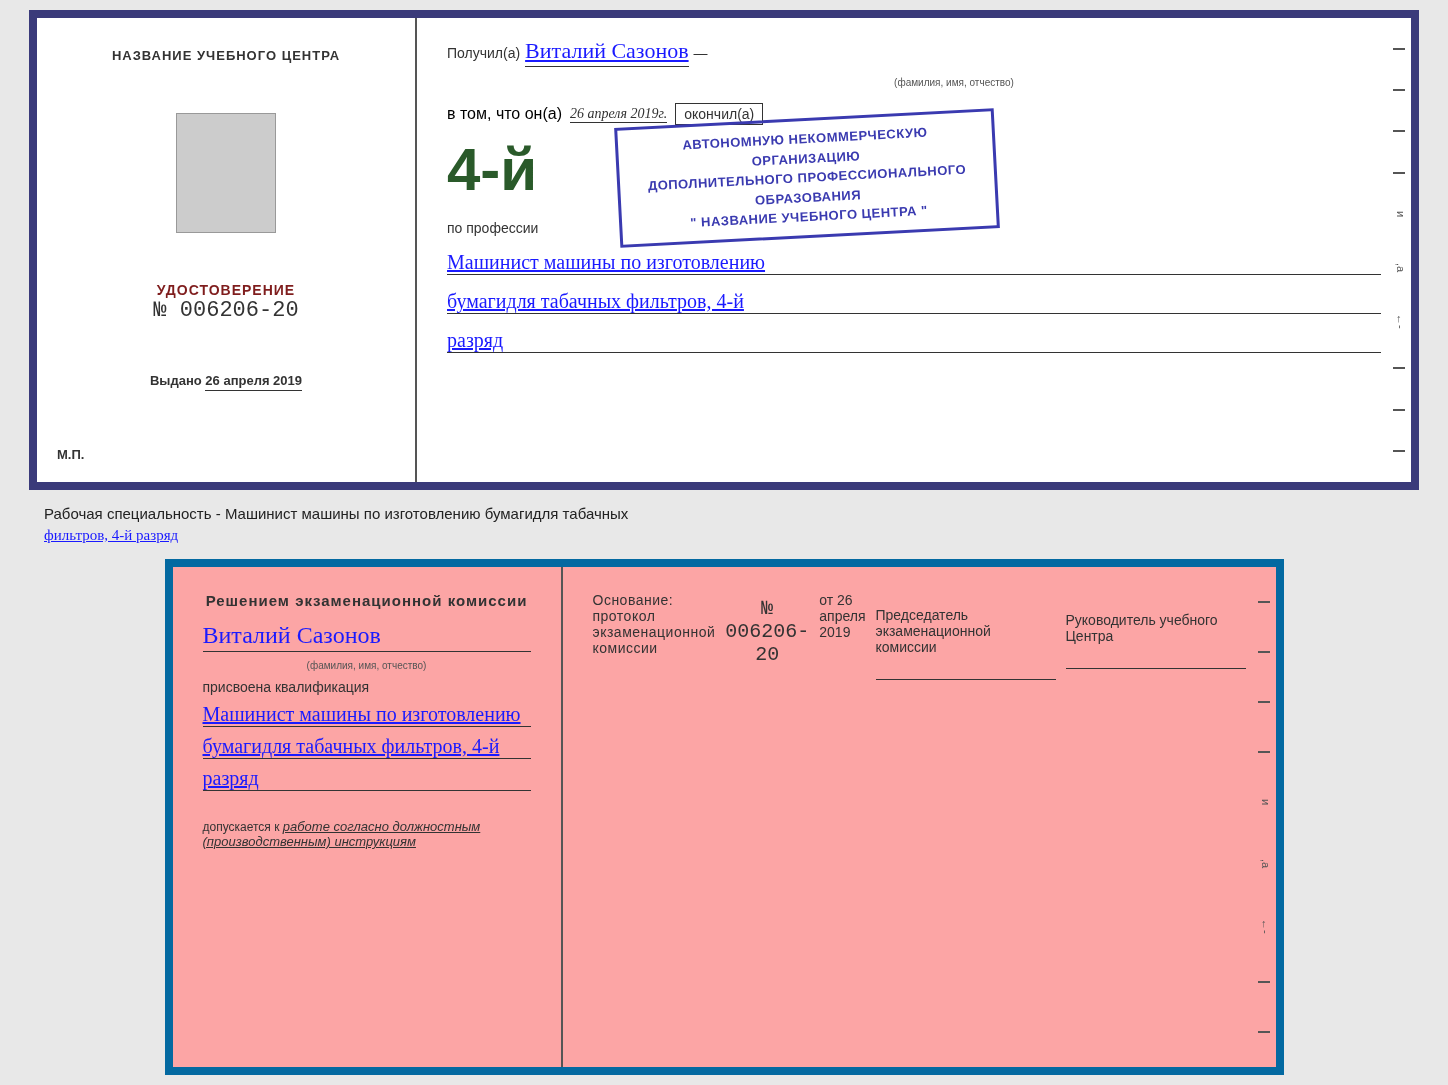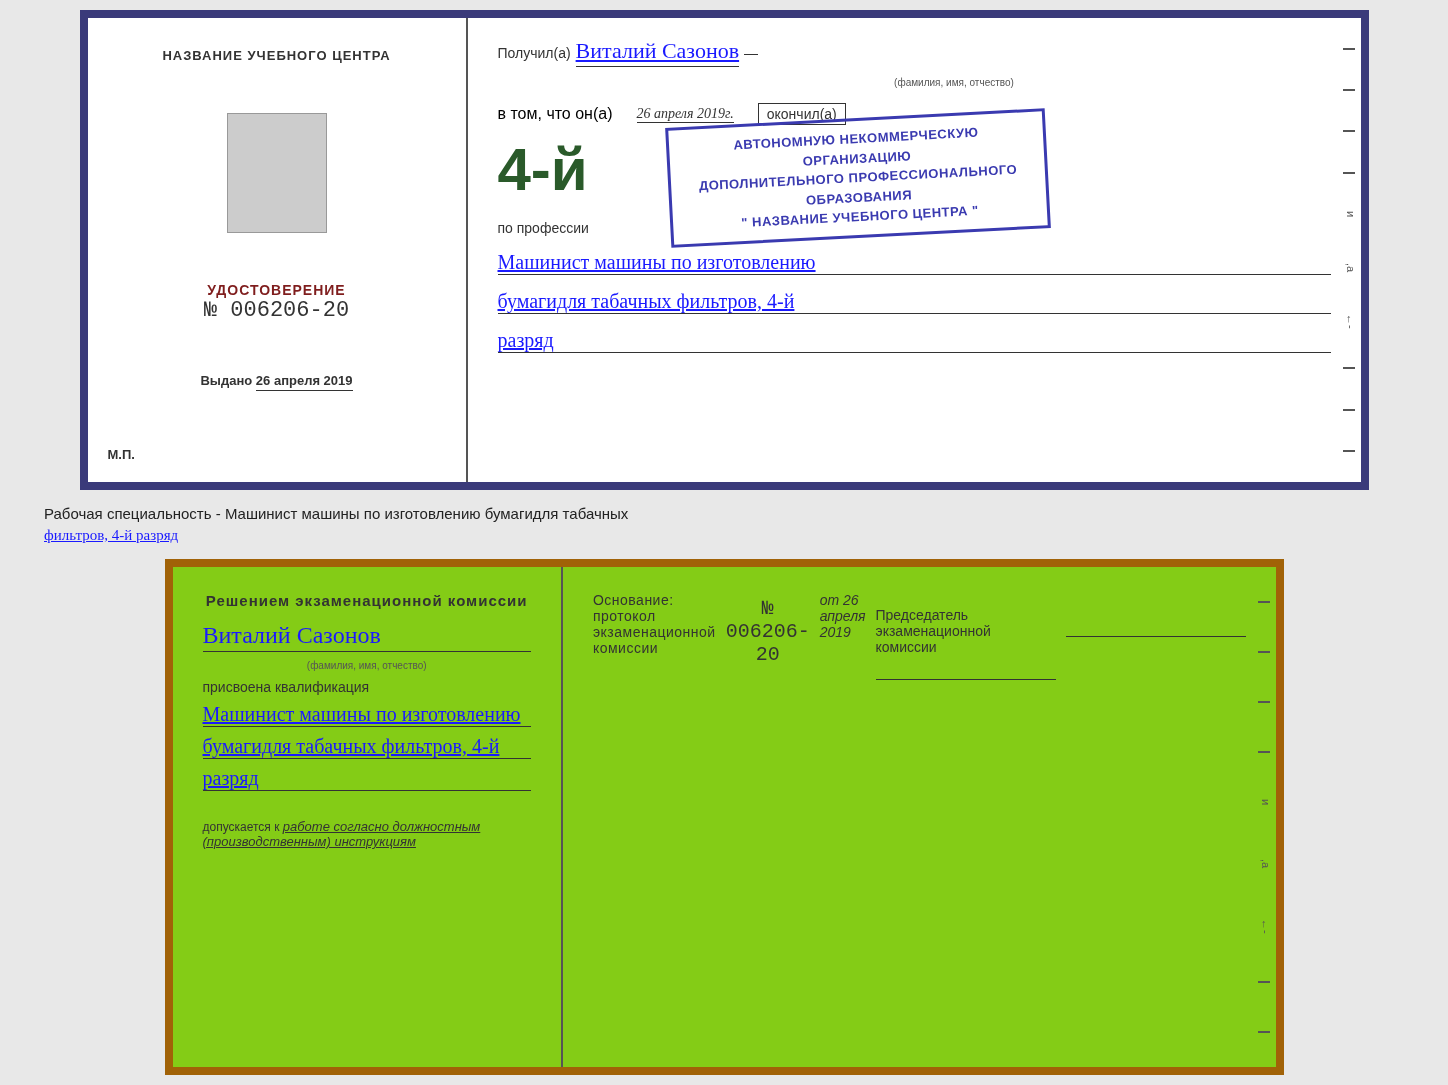--- a/index.html
+++ b/index.html
@@ -11,21 +11,21 @@
       overflow: hidden;
       display: flex;
       flex-direction: column;
       align-items: center;
       padding: 10px;
       gap: 8px;
     }
 
     
     .certificate-top {
-      width: 1289px;
+      width: 1390px;
       height: 480px;
       background: #fff;
       border: 8px solid #3a3a7a;
       display: flex;
       position: relative;
     }
 
     .cert-left {
       width: 380px;
       border-right: 2px solid #555;
@@ -205,22 +205,22 @@
       text-decoration: underline;
       text-decoration-color: #1a1aff;
       color: #1a1aff;
       font-family: 'Segoe Script', cursive, serif;
     }
 
     
     .certificate-bottom {
       width: 1119px;
       flex: 1;
-      background: #84cc16;
-      border: 8px solid #a16207;
+      background: #fca5a5;
+      border: 8px solid #0369a1;
       display: flex;
     }
 
     .cert-bottom-left {
       width: 600px;
       border-right: 2px solid #555;
       padding: 25px 30px;
       display: flex;
       flex-direction: column;
       gap: 8px;
@@ -296,21 +296,20 @@
       font-size: 20px;
       font-family: 'Courier New', monospace;
       color: #333;
       text-align: center;
       margin: 5px 0;
     }
 
     .ot-line {
       font-size: 14px;
       color: #333;
-      font-style: italic;
     }
 
     .predsedatel {
       font-size: 14px;
       color: #333;
       margin-top: 15px;
     }
 
     .podpis-line {
       border-bottom: 1px solid #333;
@@ -333,21 +332,21 @@
       width: 20px;
       display: flex;
       flex-direction: column;
       justify-content: space-around;
       padding: 10px 2px;
     }
 
     .vtom-block {
       display: flex;
       align-items: center;
-      gap: 24px;
+      gap: 8px;
       flex-wrap: wrap;
       margin-top: 5px;
     }
 
     .okoncil-badge {
       font-size: 14px;
       color: #333;
       border: 1px solid #333;
       padding: 2px 8px;
     }
@@ -444,20 +443,21 @@
       <span>от</span>
       <span>26 апреля 2019</span>
     </div>
 
     <div class="predsedatel">
       <div>Председатель экзаменационной комиссии</div>
       <div class="podpis-line"></div>
     </div>
 
     <div class="rukovoditel">
+      <div>Руководитель учебного Центра</div>
       <div class="podpis-line"></div>
     </div>
 
     <div class="right-deco">
       <div class="deco-line"></div>
       <div class="deco-line"></div>
       <div class="deco-line"></div>
       <div class="deco-line"></div>
       <div style="font-size:11px;color:#555;transform:rotate(90deg);white-space:nowrap;">и</div>
       <div style="font-size:11px;color:#555;transform:rotate(90deg);white-space:nowrap;">,а</div>

